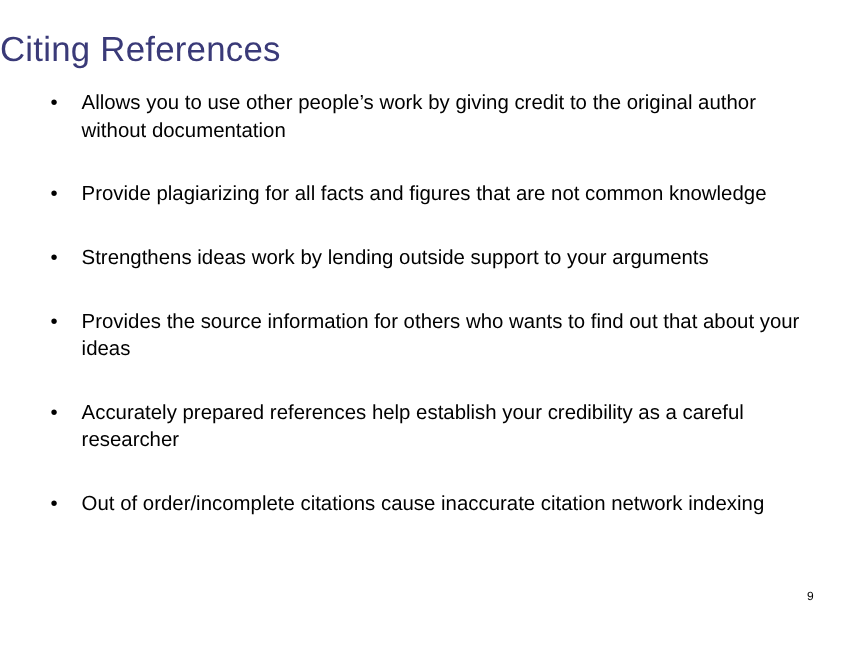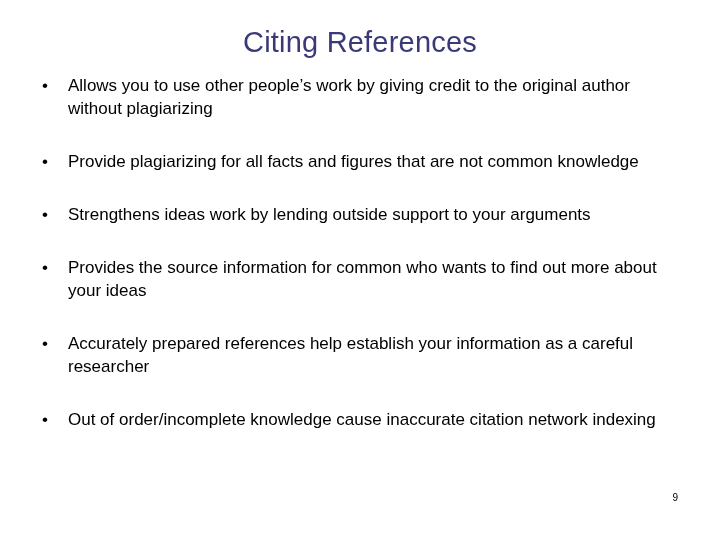--- a/index.html
+++ b/index.html
@@ -18,21 +18,21 @@
     width: 720px;
     height: 540px;
     background: #ffffff;
     box-sizing: border-box;
   }
   .slide-title {
     position: absolute;
     top: 24px;
     left: 0;
     width: 720px;
-    text-align: center;
+    text-align: left;
     font-size: 29px;
     line-height: 36px;
     font-weight: normal;
     color: #3a3a78;
     letter-spacing: 0.2px;
     white-space: nowrap;
   }
   .body-list {
     position: absolute;
     top: 74px;
@@ -77,45 +77,45 @@
 <body>
 
 <div class="slide">
 
   <div class="slide-title">Citing References</div>
 
   <div class="body-list">
 
     <div class="bullet-item">
       <span class="bullet-marker">•</span>
-      <span class="bullet-text">Allows you to use other people’s work by giving credit to the original author without plagiarizing</span>
+      <span class="bullet-text">Allows you to use other people’s work by giving credit to the original author without documentation</span>
     </div>
 
     <div class="bullet-item">
       <span class="bullet-marker">•</span>
       <span class="bullet-text">Provide plagiarizing for all facts and figures that are not common knowledge</span>
     </div>
 
     <div class="bullet-item">
       <span class="bullet-marker">•</span>
       <span class="bullet-text">Strengthens ideas work by lending outside support to your arguments</span>
     </div>
 
     <div class="bullet-item">
       <span class="bullet-marker">•</span>
-      <span class="bullet-text">Provides the source information for common who wants to find out more about your ideas</span>
+      <span class="bullet-text">Provides the source information for others who wants to find out that about your ideas</span>
     </div>
 
     <div class="bullet-item">
       <span class="bullet-marker">•</span>
-      <span class="bullet-text">Accurately prepared references help establish your information as a careful researcher</span>
+      <span class="bullet-text">Accurately prepared references help establish your credibility as a careful researcher</span>
     </div>
 
     <div class="bullet-item">
       <span class="bullet-marker">•</span>
-      <span class="bullet-text">Out of order/incomplete knowledge cause inaccurate citation network indexing</span>
+      <span class="bullet-text">Out of order/incomplete citations cause inaccurate citation network indexing</span>
     </div>
 
   </div>
 
   <div class="page-number">9</div>
 
 </div>
 
 </body></html>

